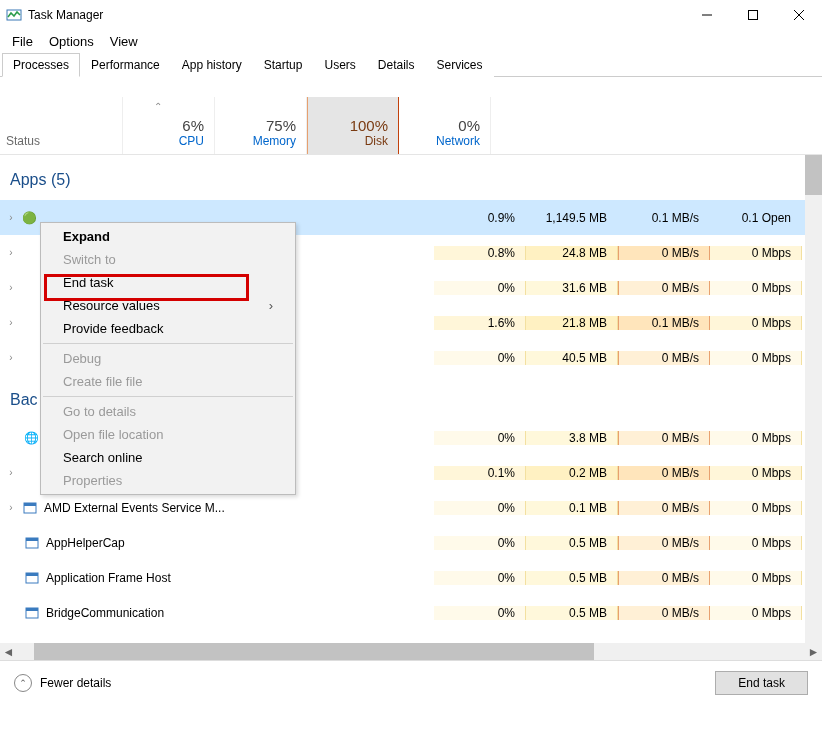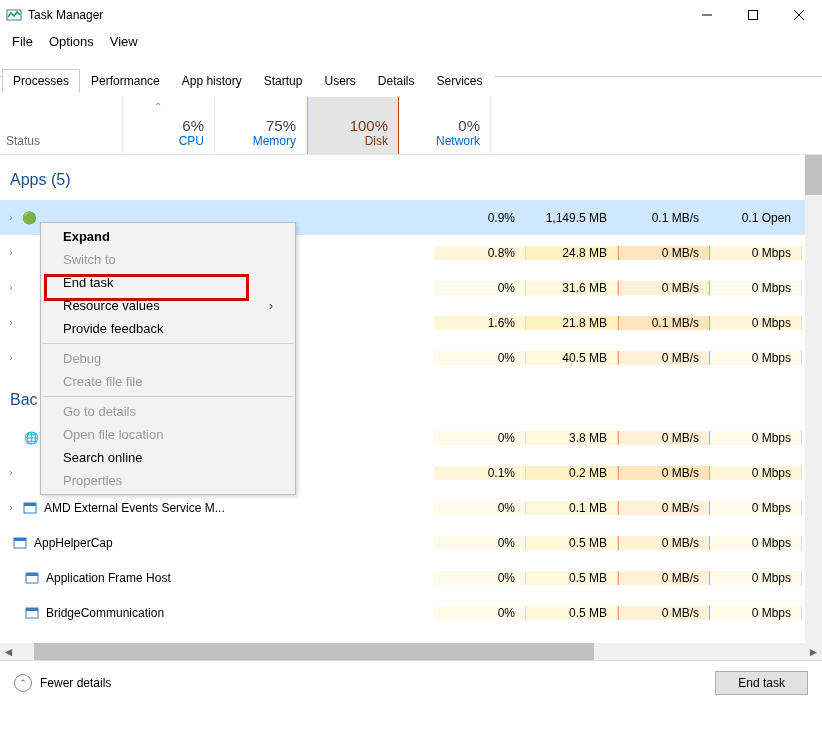--- a/index.html
+++ b/index.html
@@ -13,21 +13,21 @@
   .winbtns { margin-left:auto; display:flex; }
   .winbtn { width:46px; height:30px; display:flex; align-items:center; justify-content:center; font-size:12px; }
   .winbtn svg { stroke:#000; }
 
   
   .menubar { height:22px; display:flex; align-items:center; padding-left:4px; gap:0; font-size:13px; }
   .menuitem { padding:2px 8px; }
 
   
   .tabstrip { display:flex; border-bottom:1px solid #ccc; padding-left:2px; font-size:12px; }
-  .tab { padding:4px 10px; border:1px solid transparent; border-bottom:none; position:relative; top:17px; background:#fff;}
+  .tab { padding:4px 10px; border:1px solid transparent; border-bottom:none; position:relative; top:1px; background:#fff;}
   .tab.active { border-color:#ccc; border-bottom:1px solid #fff; }
 
   
   .colhead { display:flex; height:58px; border-bottom:1px solid #e5e5e5; position:relative; }
   .ch-name  { width:311px; display:flex; align-items:flex-end; padding:0 6px 6px 6px; color:#0066cc; border-right:1px solid #eee;}
   .ch-status{ width:123px; display:flex; align-items:flex-end; padding:0 6px 6px 6px; color:#6a6a6a; border-right:1px solid #eee;}
   .ch-num   { width:92px; display:flex; flex-direction:column; align-items:flex-end; justify-content:flex-end; padding:6px 10px 6px 0; border-right:1px solid #eee;}
   .ch-num .pct { font-size:15px; color:#444; }
   .ch-num .lbl { font-size:12px; color:#0066cc; }
   .ch-num.hot { background:#e5e5e5; border-left:1px solid #e7a06f; border-right:1px solid #c2410c;}
@@ -254,21 +254,21 @@
         </span>
         <span>AMD External Events Service M...</span>
       </div>
     <div class="c-status"></div>
     <div class="c-num cpu">0%</div>
     <div class="c-num mem">0.1 MB</div>
     <div class="c-num disk">0 MB/s</div>
     <div class="c-num net">0 Mbps</div>
   </div>
   <div class="row light">
-    <div class="c-name" style="padding-left:12px">
+    <div class="c-name" style="padding-left:24px">
         <span class="proc-icon">
           <svg width="14" height="14">
             <rect x="1" y="2" width="12" height="10" fill="#fff" stroke="#3a7bbf"></rect>
             <rect x="1" y="2" width="12" height="3" fill="#3a7bbf"></rect>
           </svg>
         </span>
         <span>AppHelperCap</span>
       </div>
     <div class="c-status"></div>
     <div class="c-num cpu">0%</div>

